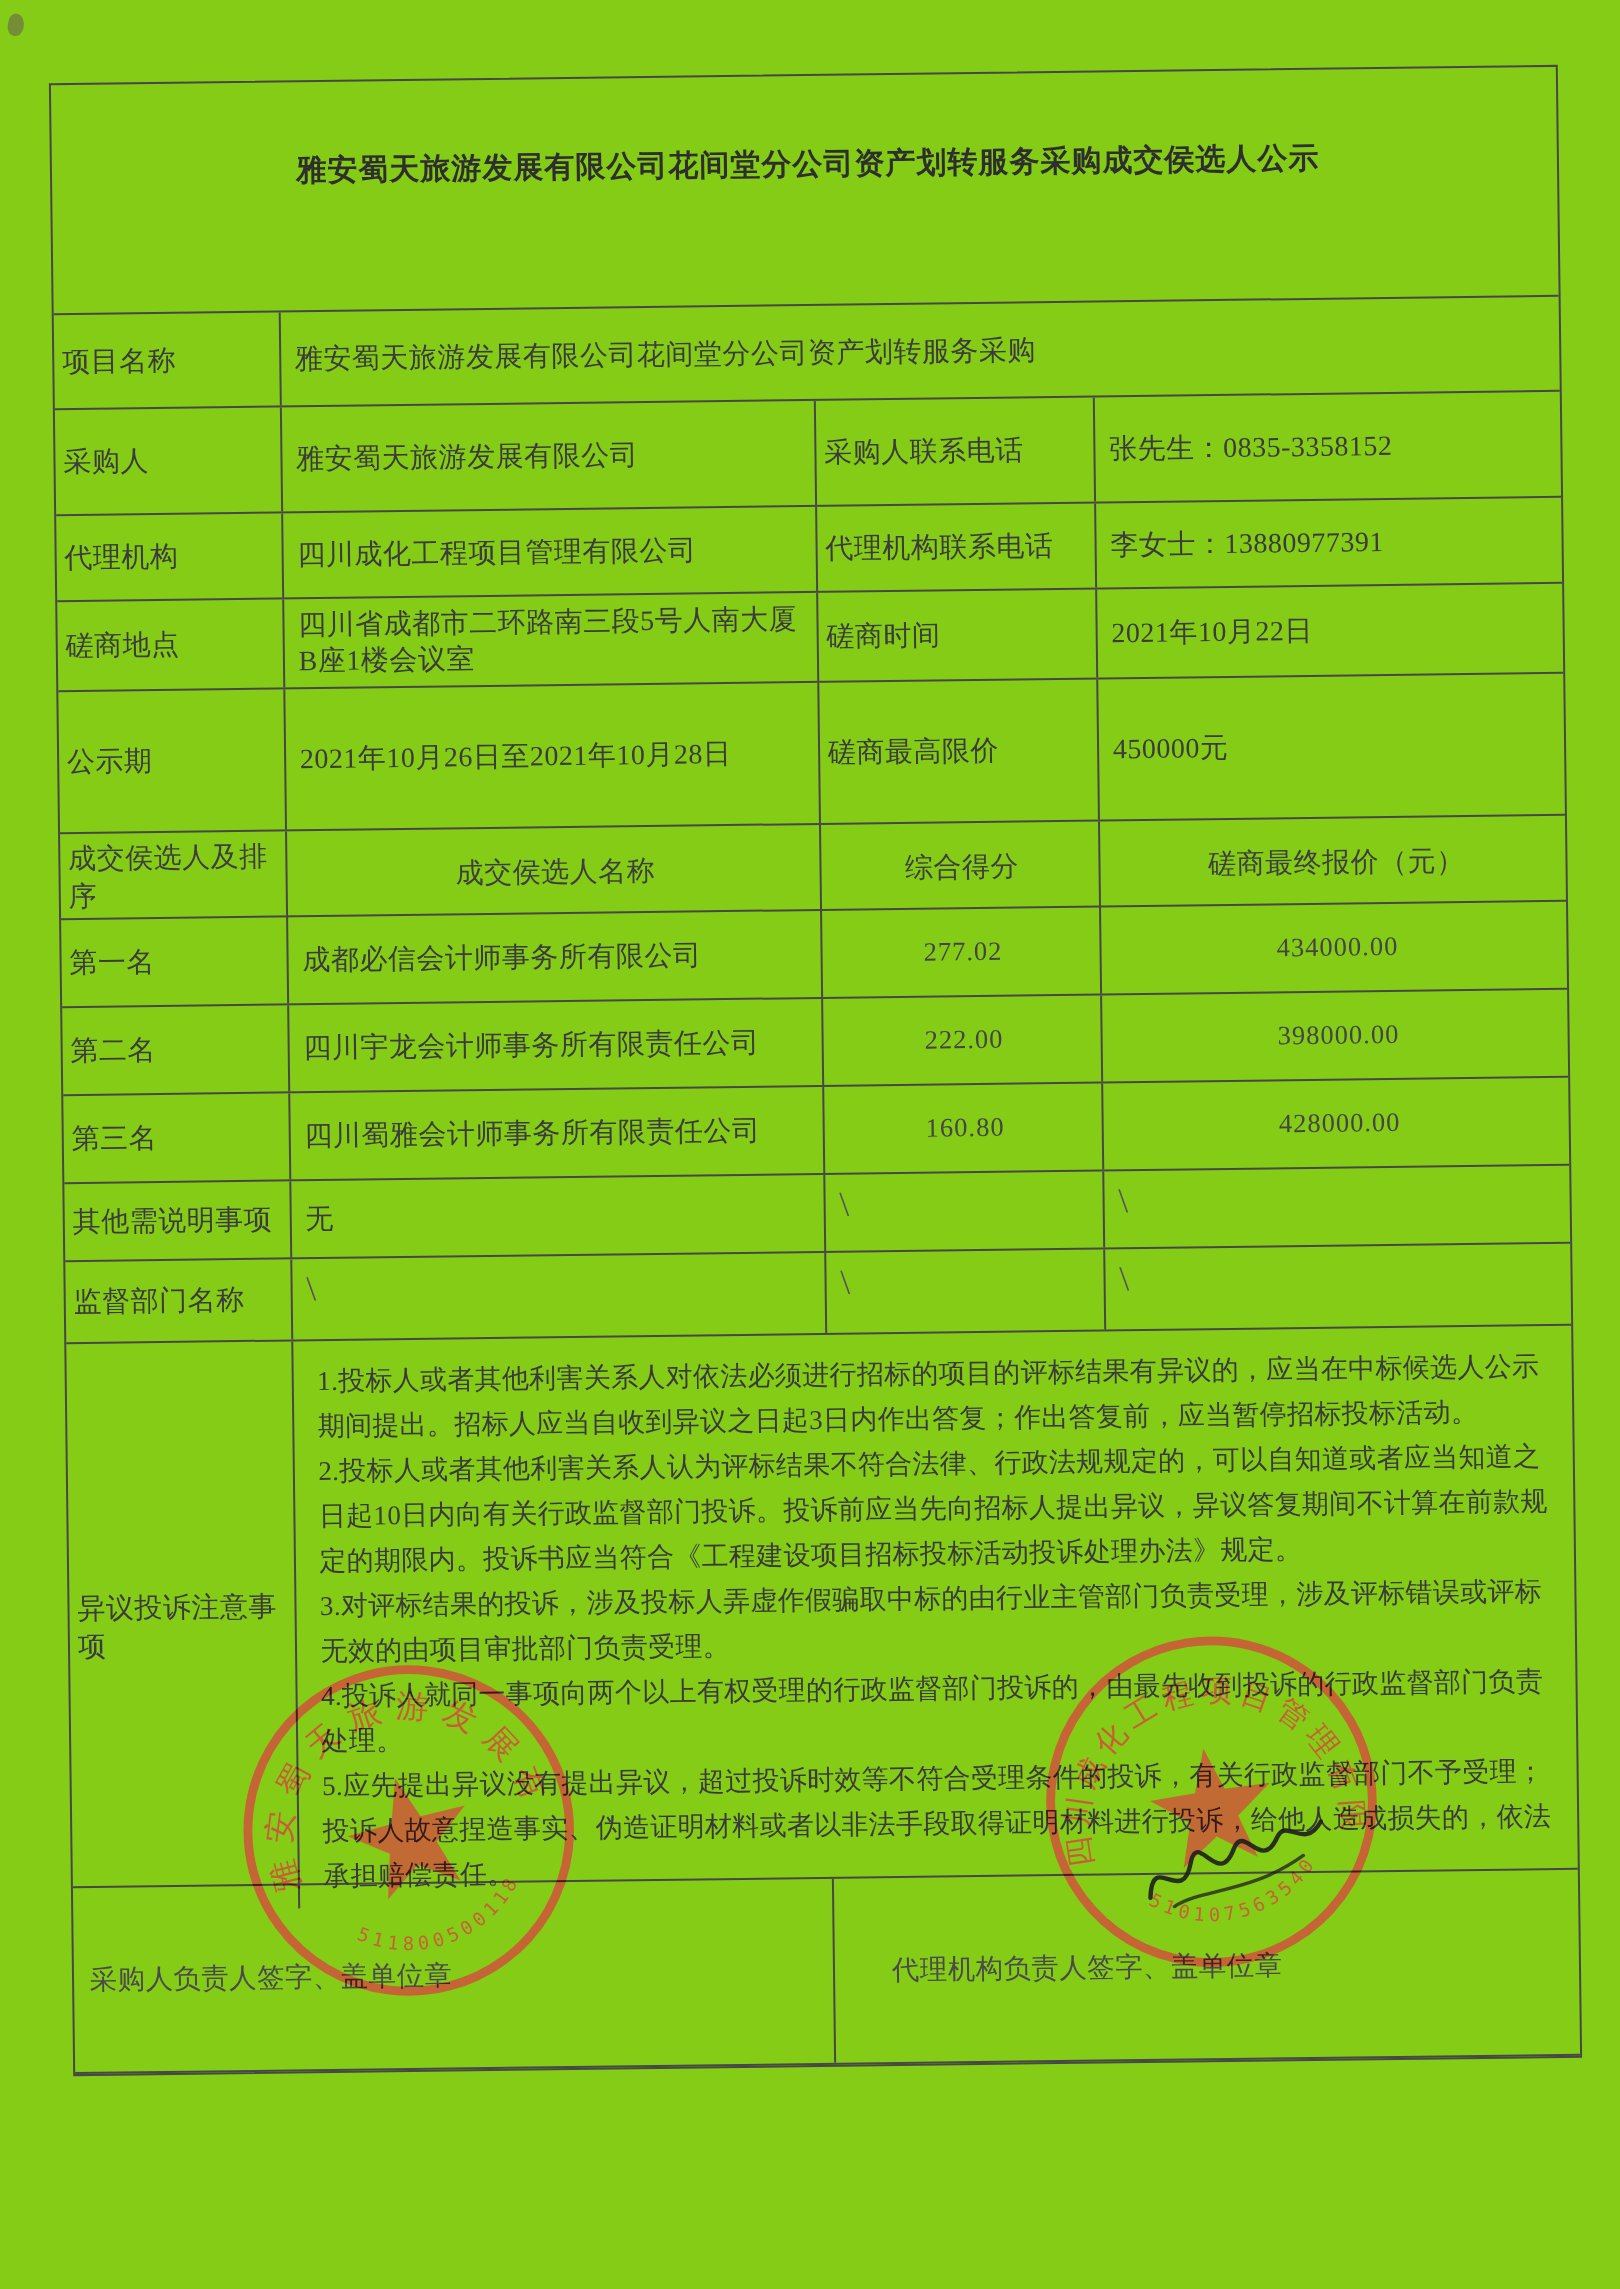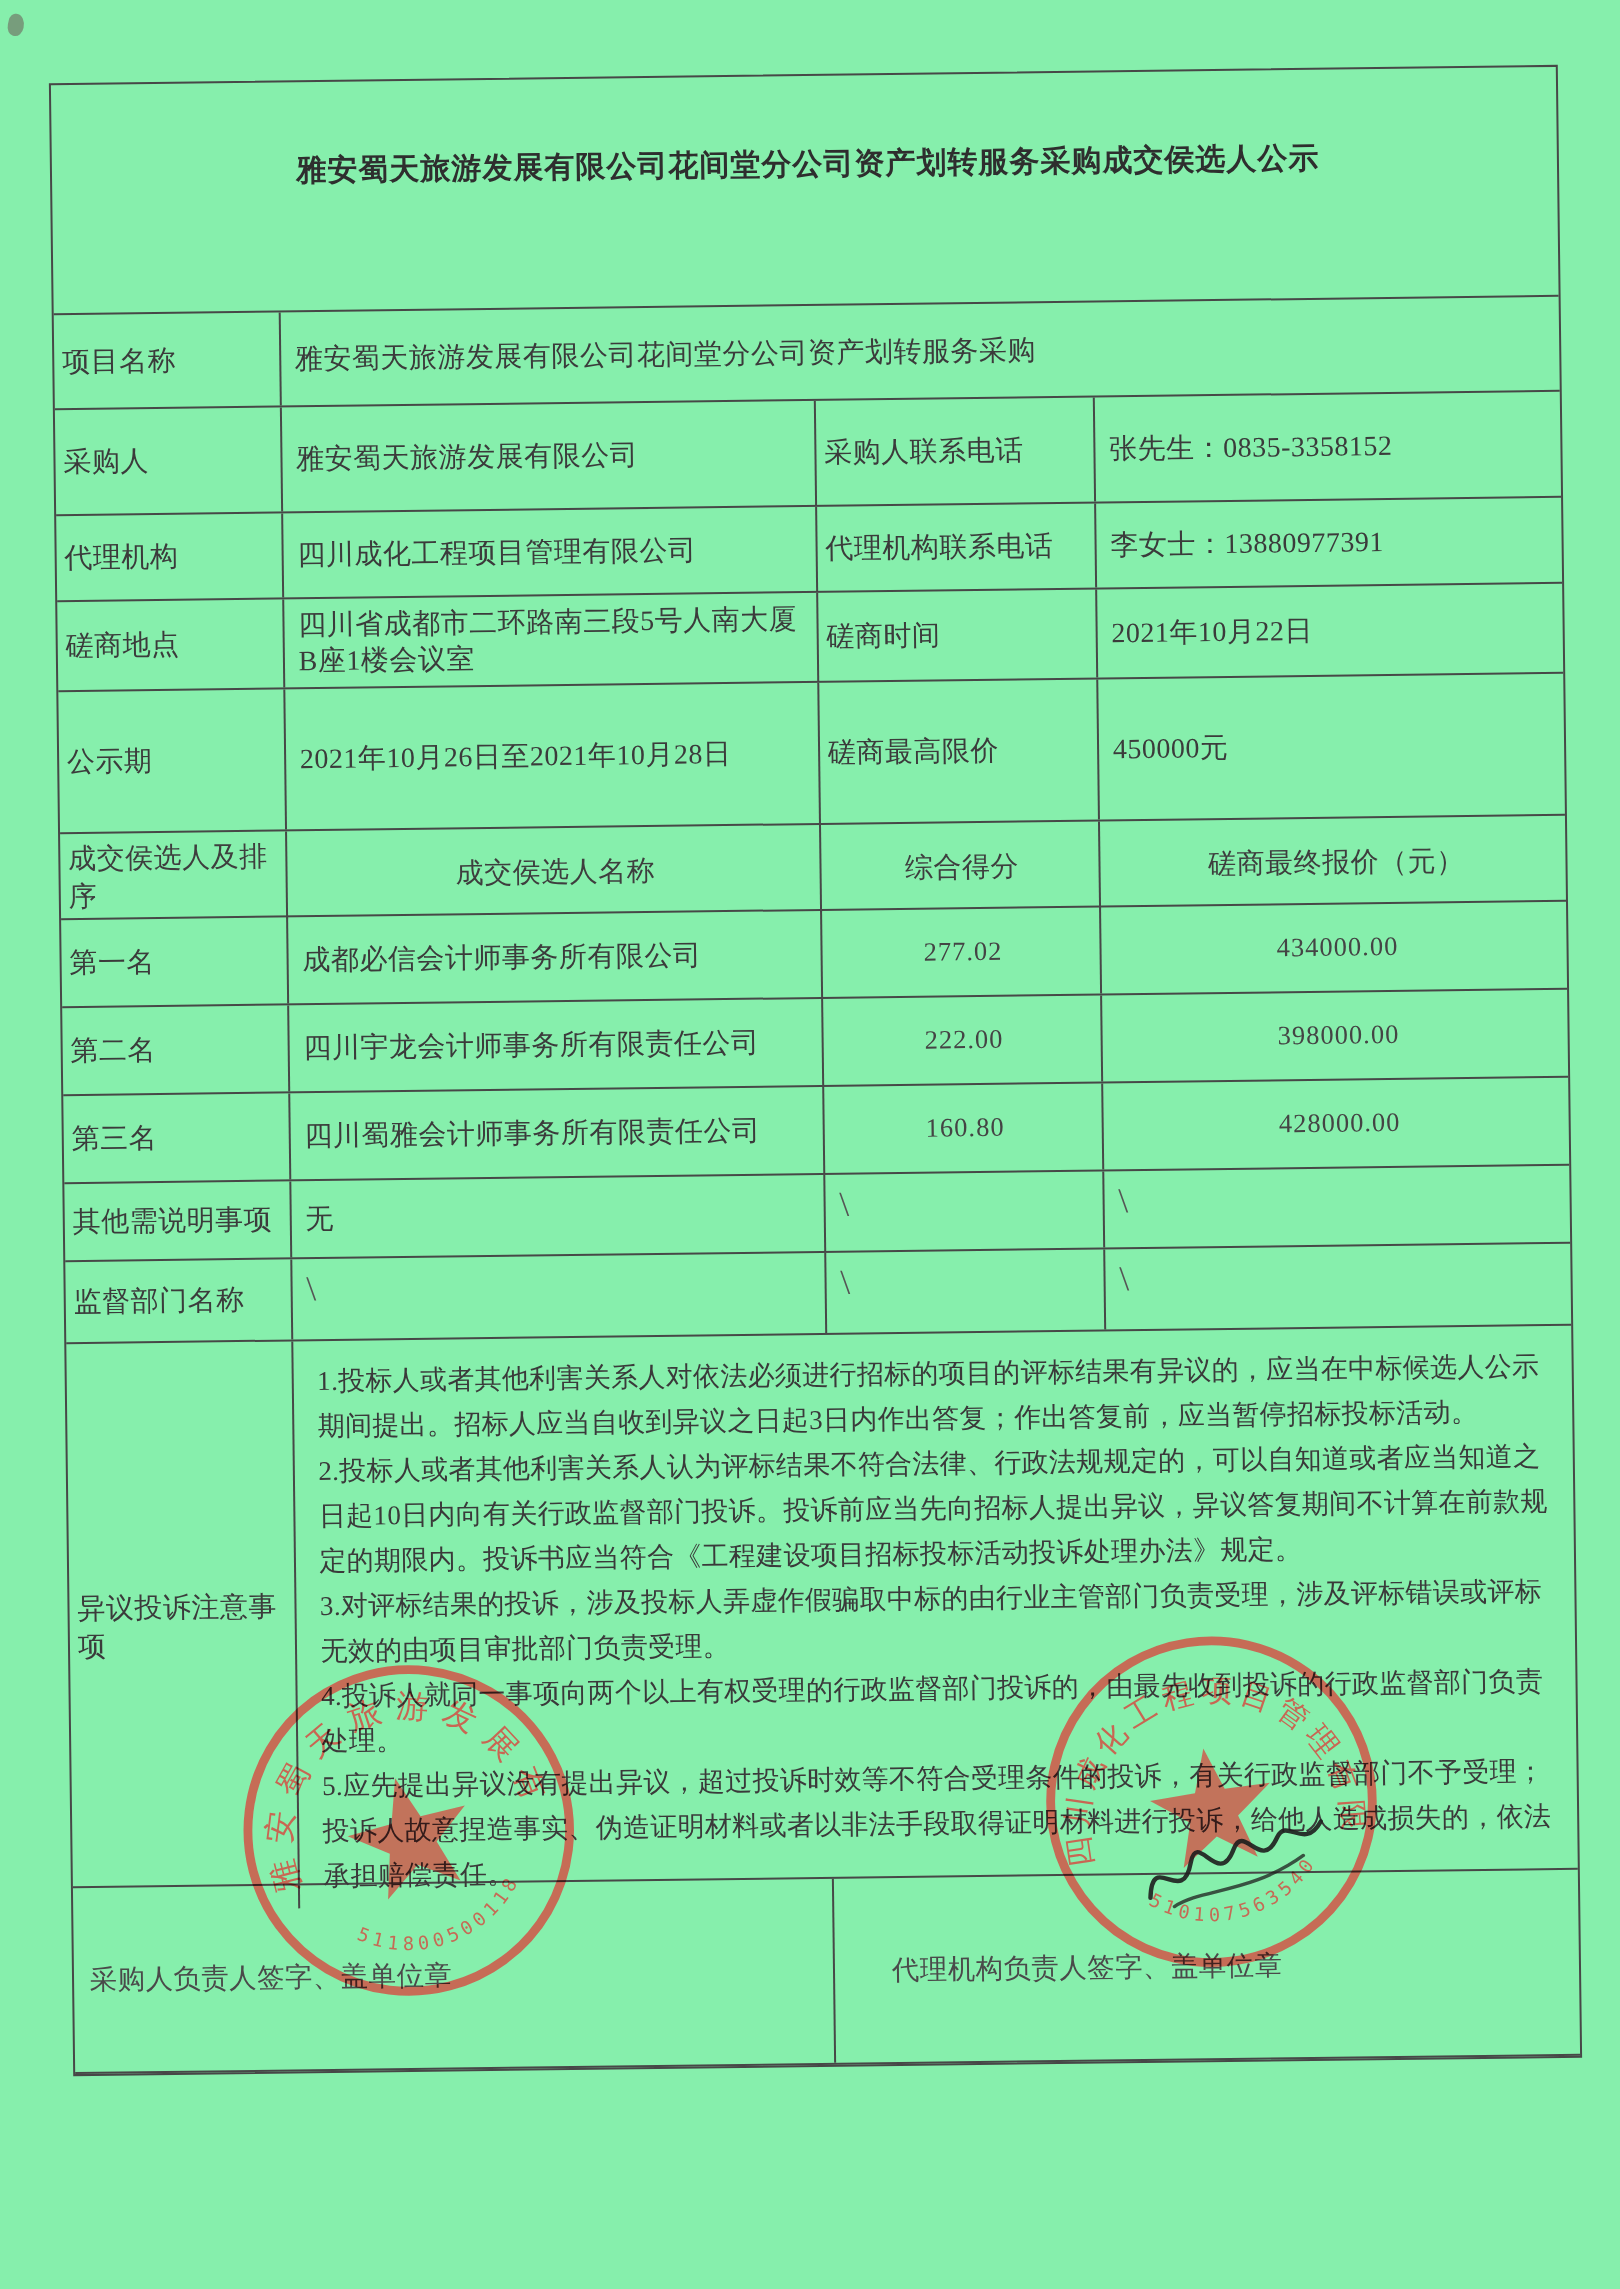--- a/index.html
+++ b/index.html
@@ -5,21 +5,21 @@
   * { box-sizing: border-box; margin: 0; padding: 0; }
   html,body { background:#ffffff; }
   body {
     font-family: "Liberation Serif", "DejaVu Serif", serif;
     color:#333;
   }
   .page {
     position: relative;
     width: 1620px;
     height: 2290px;
-    background: #86efac;
+    background: #84cc16;
     overflow: hidden;
   }
   .speck {
     position:absolute; left:7.8px; top:13.7px; width:15.7px; height:21.6px;
     background:#6b5a55; opacity:.55; border-radius:40% 60% 50% 50%;
     transform: rotate(12deg);
   }
   .table-wrap {
     position:absolute; left:61px; top:74px; width:1509px;
     transform: rotate(-0.7deg);

